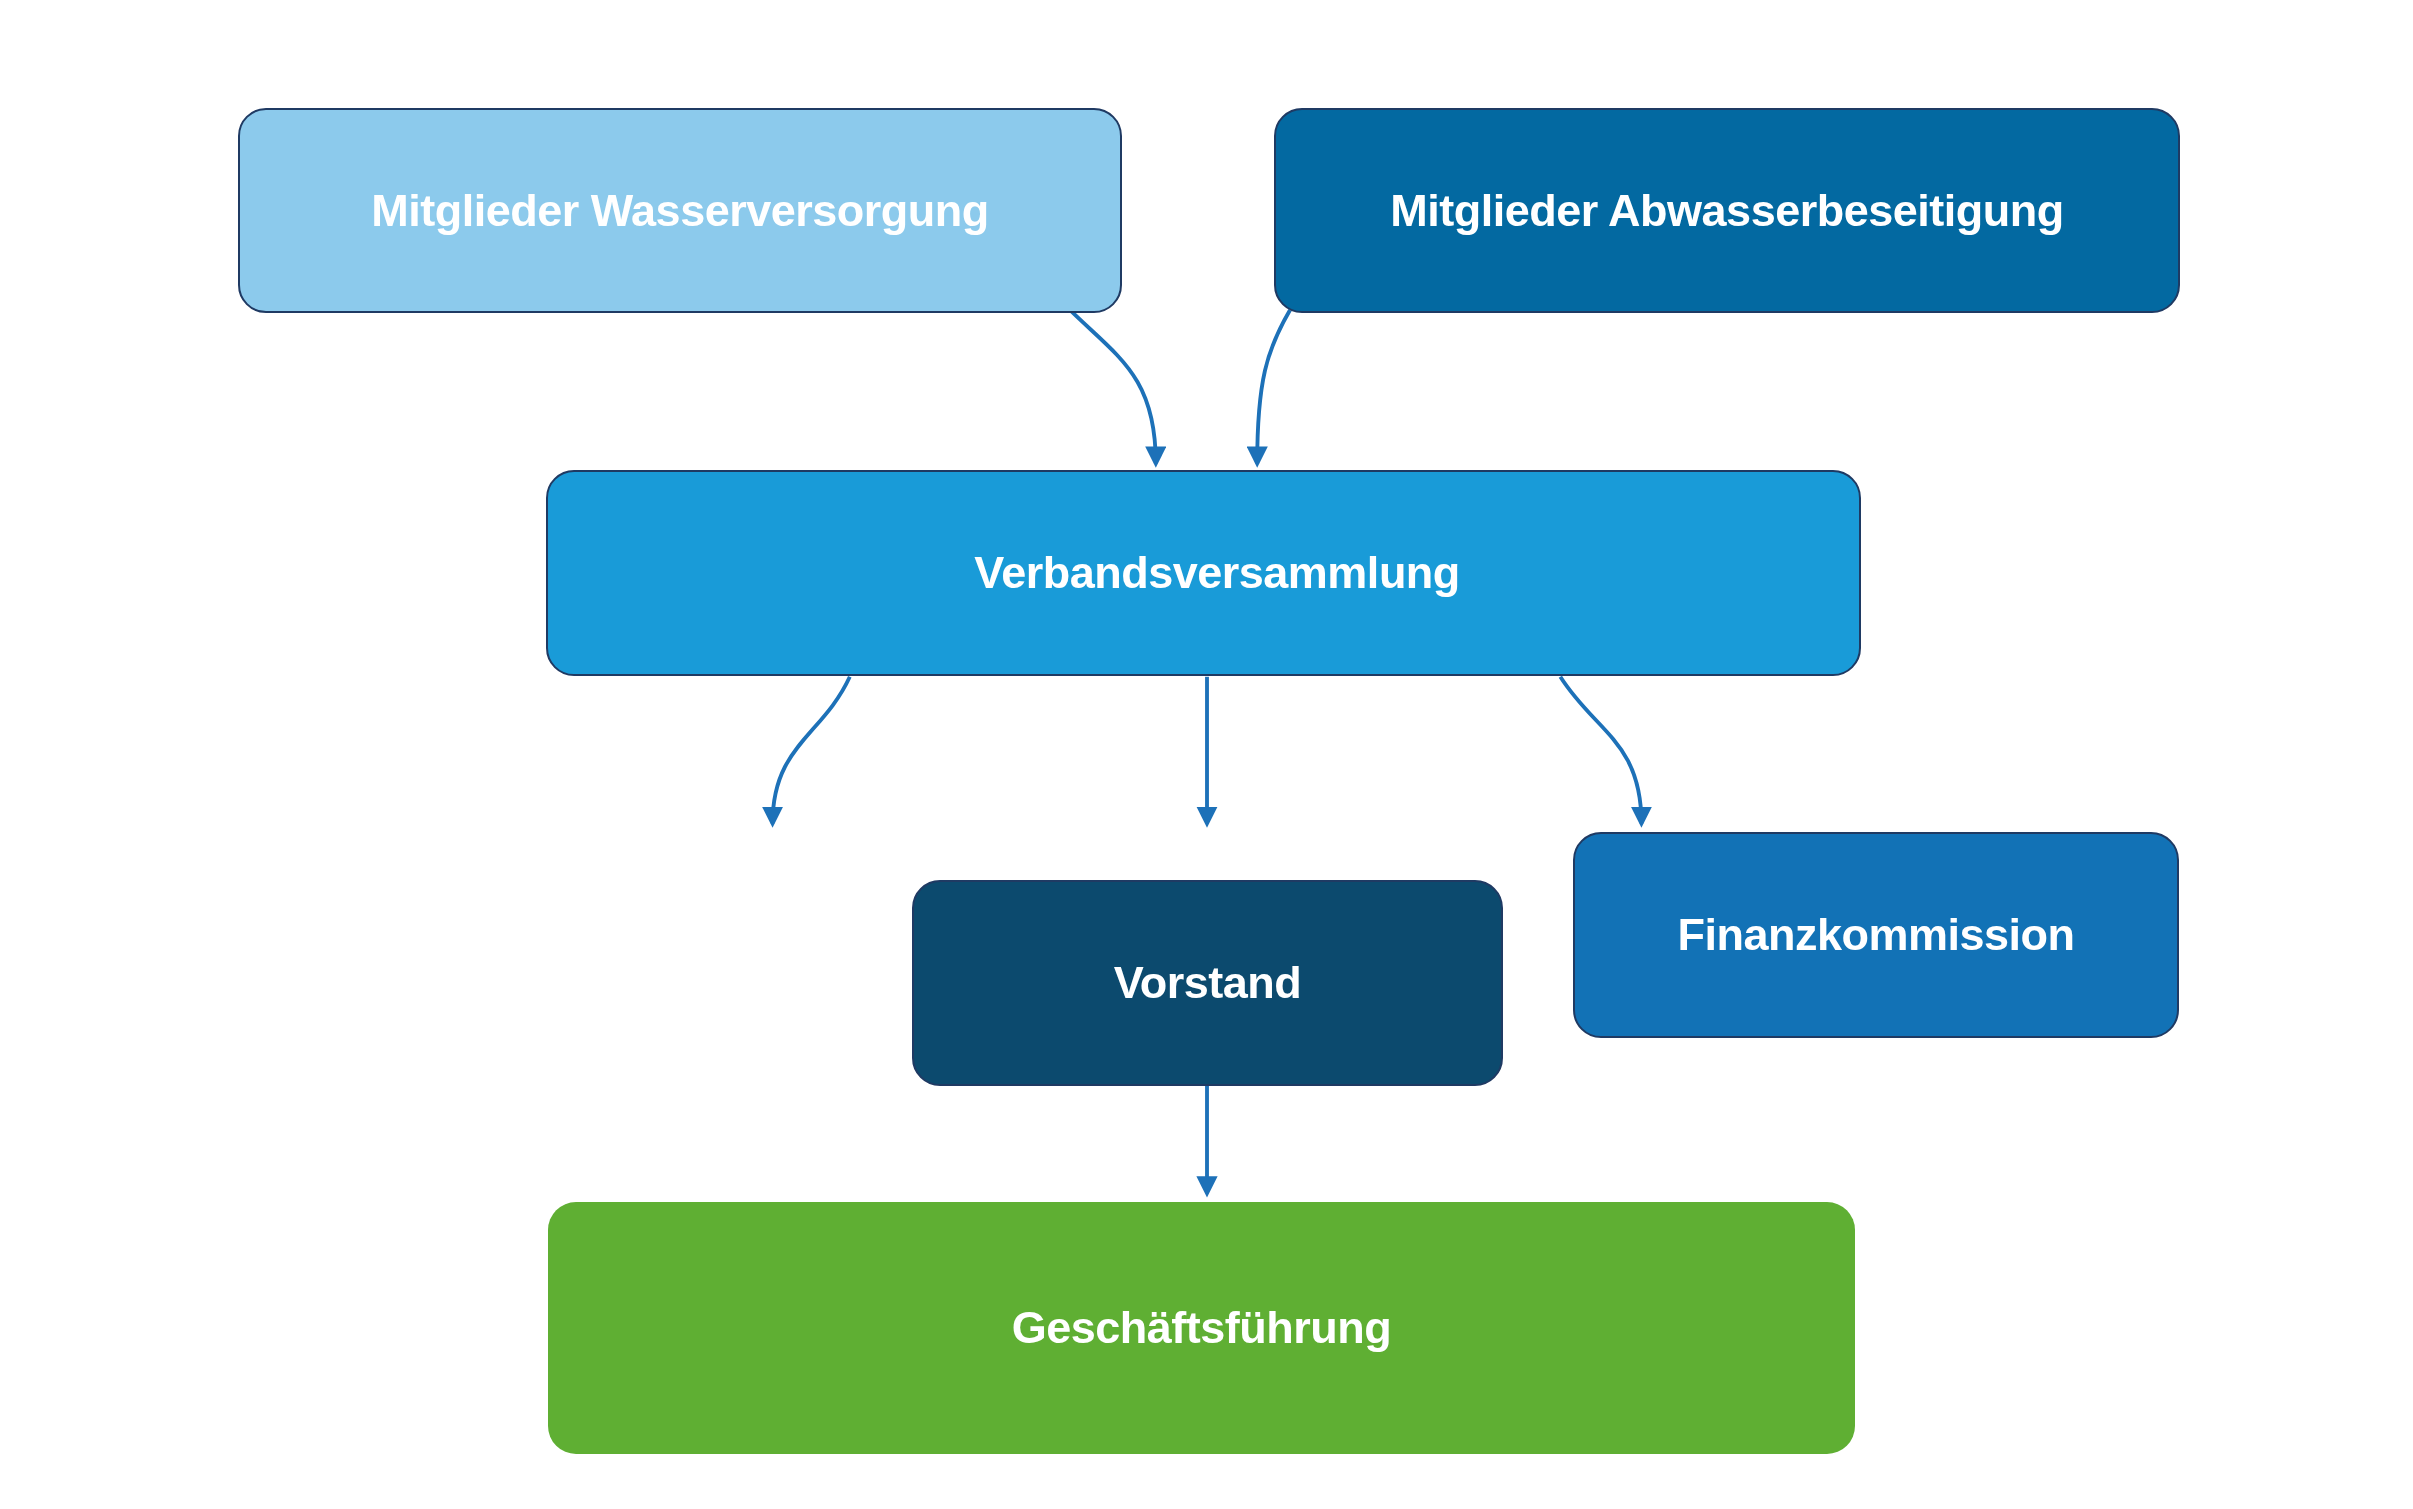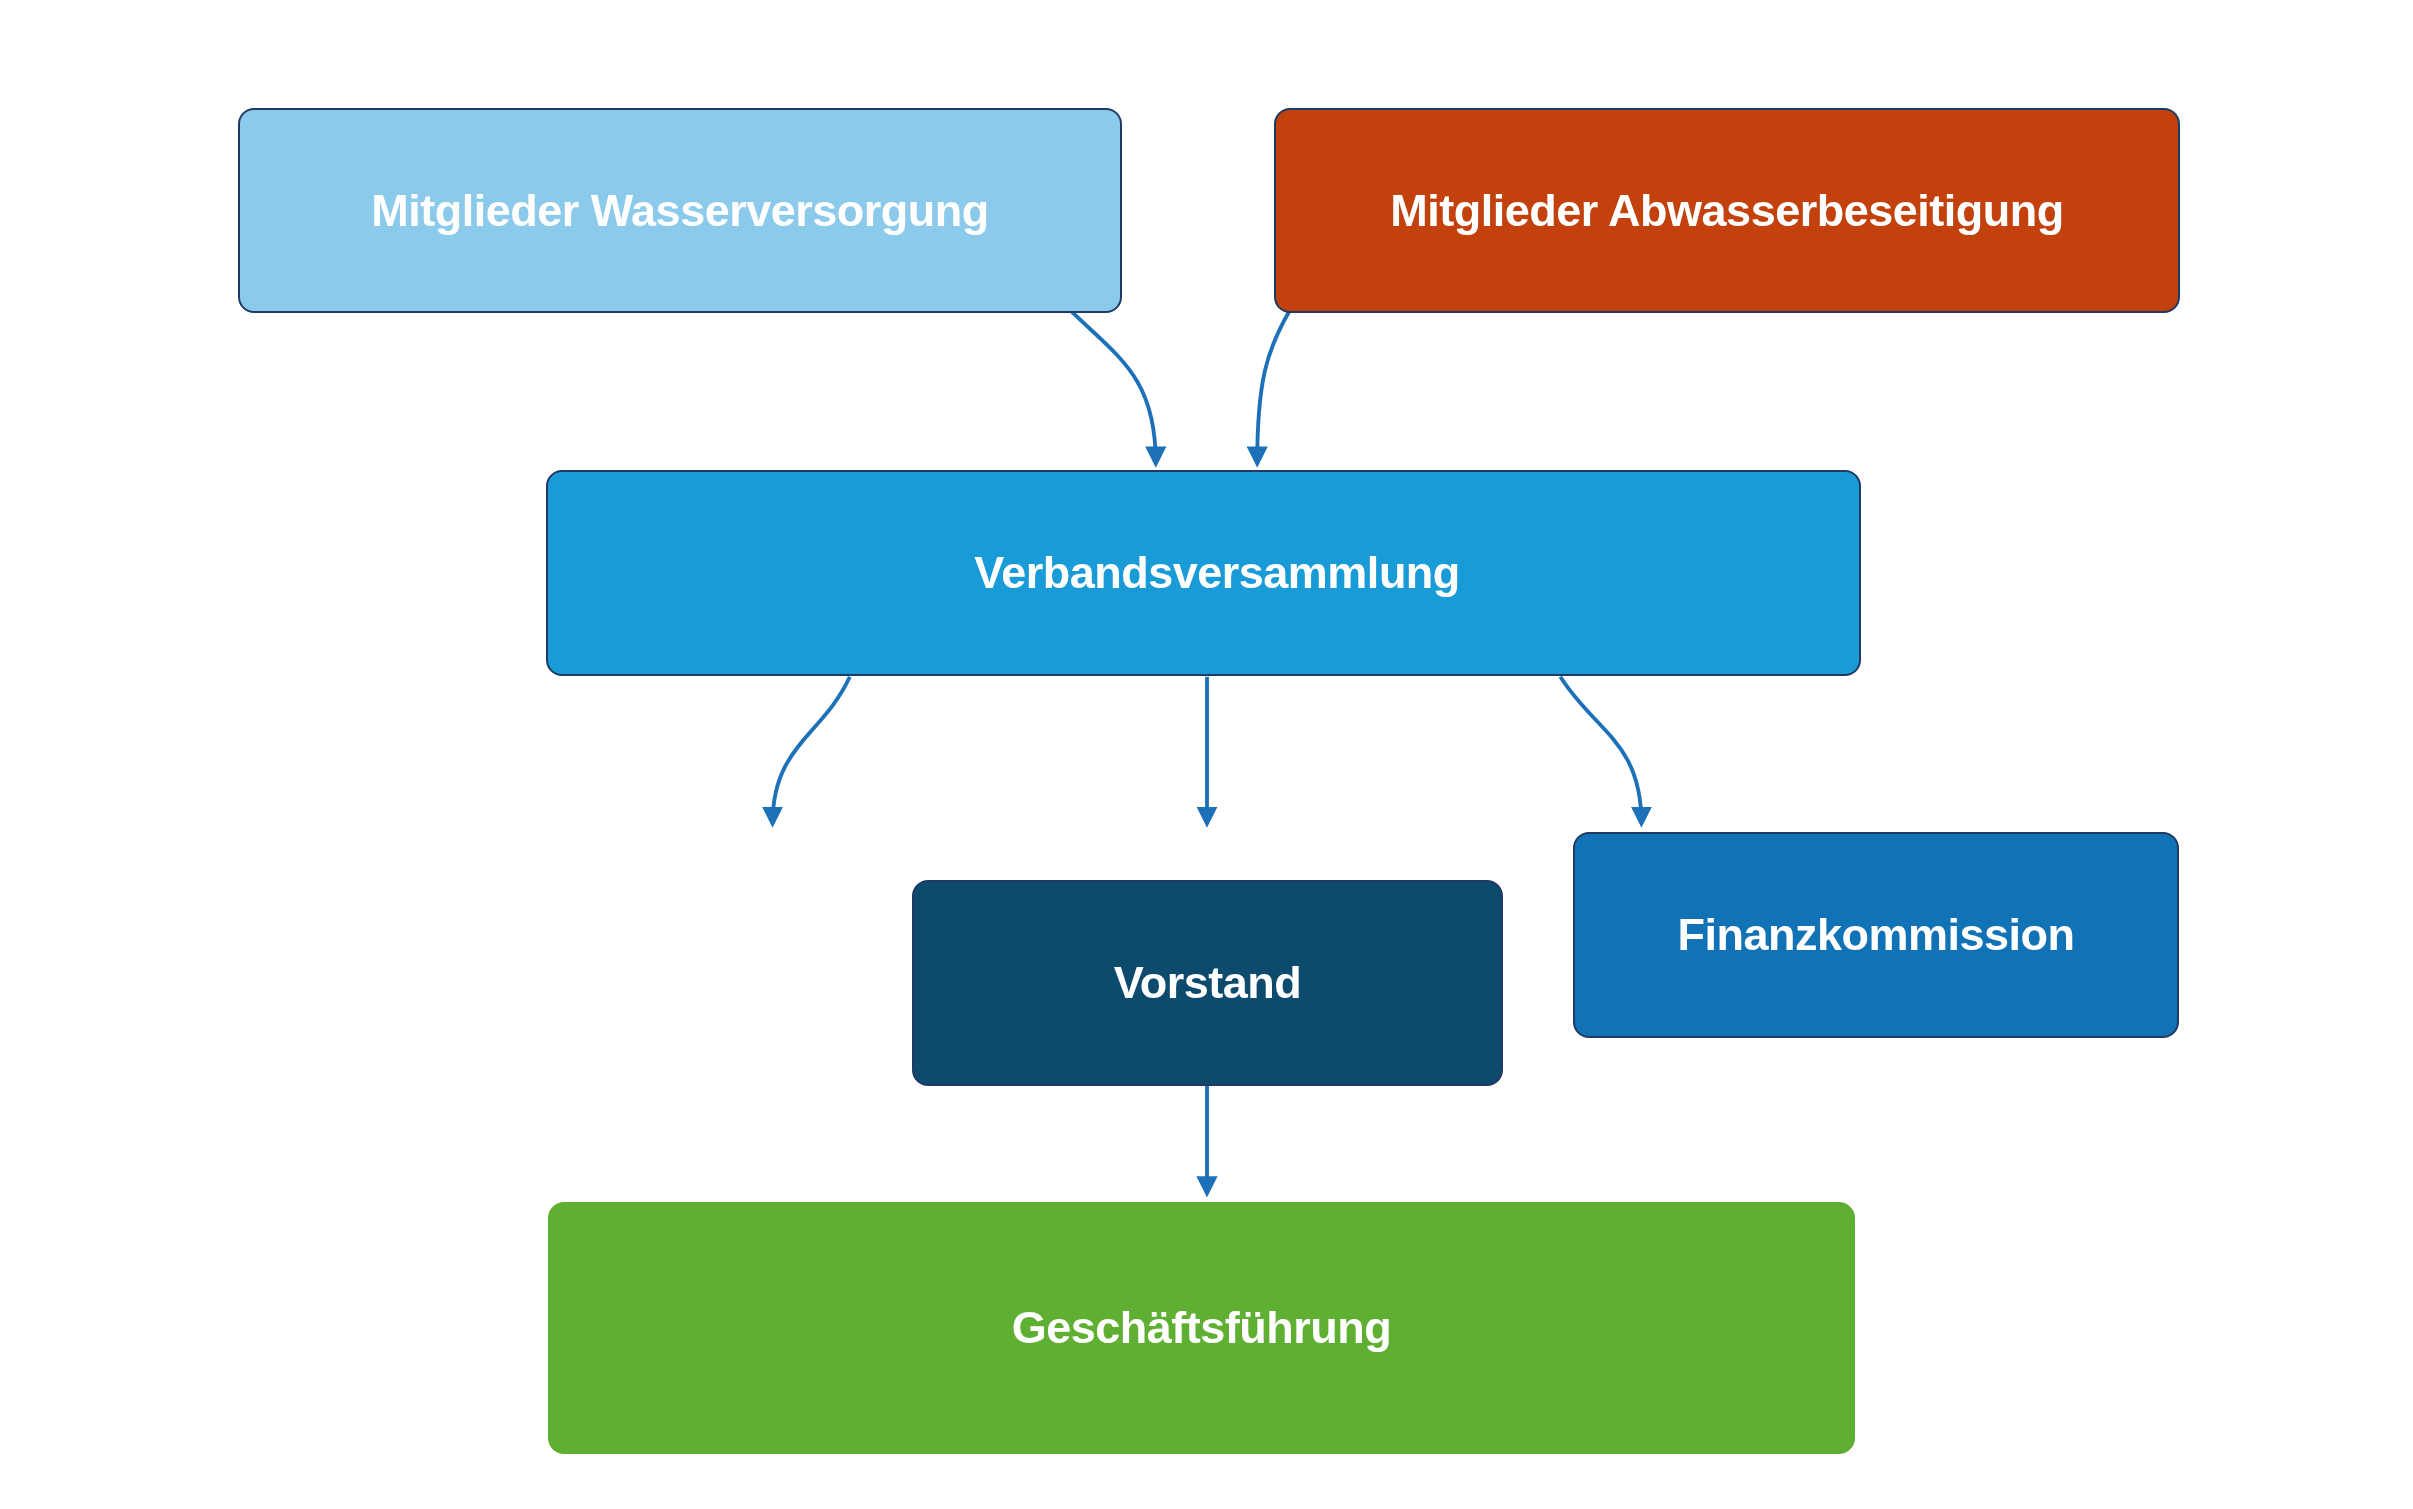--- a/index.html
+++ b/index.html
@@ -21,21 +21,21 @@
     position: absolute;
     left: 0;
     top: 0;
     width: 2414px;
     height: 1509px;
     pointer-events: none;
   }
   .node {
     position: absolute;
     box-sizing: border-box;
-    border-radius: 16px;
+    border-radius: 28px;
     display: flex;
     align-items: center;
     justify-content: center;
     text-align: right;
   }
   .node.bordered {
     border: 2.9px solid #1F3A63;
   }
   .node .label {
     color: #ffffff;
@@ -72,21 +72,21 @@
       <path d="M 1250 701 L 1250 853" marker-end="url(#ah)"></path>
       <path d="M 1616 701 C 1652 758, 1700 768, 1700 853" marker-end="url(#ah)"></path>
       <path d="M 1250 1076 L 1250 1236" marker-end="url(#ah)"></path>
     </g>
   </svg>
 
   <div id="n-mw" class="node bordered" style="background-color: rgb(140, 202, 236);">
     <span class="label">Mitglieder Wasserversorgung</span>
   </div>
 
-  <div id="n-ma" class="node bordered" style="background-color: #c2410c;">
+  <div id="n-ma" class="node bordered" style="background-color: #0369a1;">
     <span class="label">Mitglieder Abwasserbeseitigung</span>
   </div>
 
   <div id="n-vv" class="node bordered" style="background-color: rgb(25, 155, 216);">
     <span class="label">Verbandsversammlung</span>
   </div>
 
 
   <div id="n-vo" class="node bordered" style="background-color: #0c4a6e; margin-top: 48px;">
     <span class="label">Vorstand</span>

